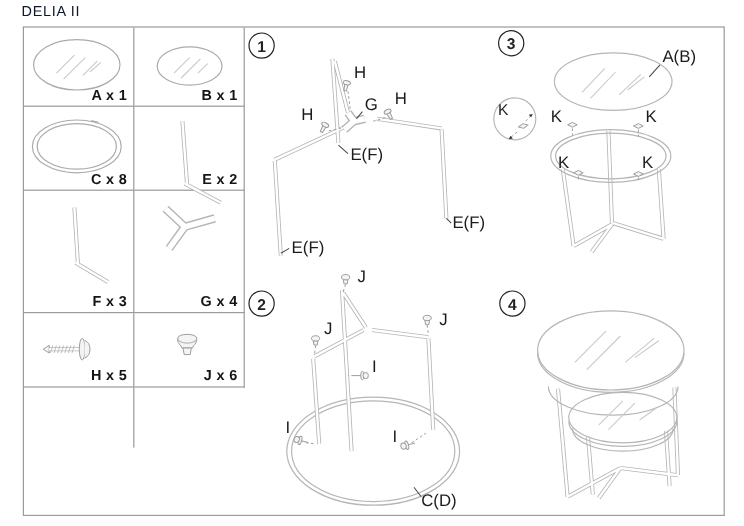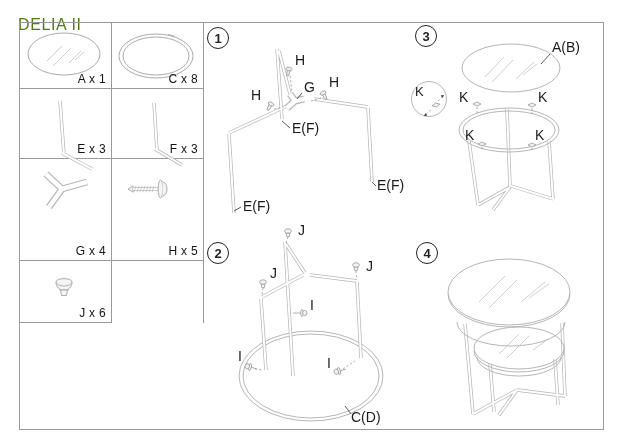--- a/index.html
+++ b/index.html
@@ -1,26 +1,26 @@
 <!DOCTYPE html>
 <html><head>
 <meta charset="utf-8">
 <style>
   html,body{margin:0;padding:0}
   body{width:620px;height:438px;position:relative;background:#fff;
        font-family:"Liberation Sans",sans-serif;overflow:hidden}
   .abs{position:absolute}
-  #page-title{left:18px;top:16px;font-size:16px;letter-spacing:.6px;color:#4d7c0f}
+  #page-title{left:18px;top:2px;font-size:12px;letter-spacing:.6px;color:#0f172a}
   #frame{left:19px;top:22px;width:583px;height:406px;border:1px solid #9a9a9a}
   #parts-table{left:20px;top:23px;width:184px;height:406px;display:grid;
        grid-template-columns:92px 92px;grid-template-rows:66px 70px 102px 62px 50px 56px}
   .cell{position:relative;border-right:1px solid #9a9a9a;border-bottom:1px solid #9a9a9a;box-sizing:border-box}
   .cell.lastrow{border-bottom:none}
   .cell svg{position:absolute;left:0;top:0}
-  .plabel{position:absolute;right:5px;bottom:2px;font-size:12px;font-weight:normal;
+  .plabel{position:absolute;right:5px;bottom:2px;font-size:12px;font-weight:bold;
        color:#141414;letter-spacing:.3px;white-space:nowrap}
   .badge{width:20px;height:20px;border:1.7px solid #222;border-radius:50%;
        font-weight:bold;font-size:13px;color:#222;display:flex;align-items:center;
        justify-content:center;background:#fff;z-index:5}
   .step-svg{position:absolute}
   svg text{font-size:14px;fill:#1b1b1b;font-family:"Liberation Sans",sans-serif}
   svg text.t13{font-size:13px}
   .ic{stroke:#ababab;fill:none;stroke-width:1}
   .sh{stroke:#c9c9c9;stroke-width:.9;fill:none}
   .ht{stroke:#ababab;stroke-width:.6}
@@ -66,36 +66,45 @@
   <div class="cell">
     <svg width="92" height="66">
       <ellipse class="ic" cx="44" cy="31" rx="36" ry="21"></ellipse>
       <line class="sh" x1="27" y1="38" x2="42" y2="23"></line>
         <line class="sh" x1="33" y1="43" x2="51" y2="25"></line>
       <line class="sh" x1="49" y1="40" x2="61" y2="28"></line>
         <line class="sh" x1="55" y1="37" x2="64" y2="29"></line>
     </svg>
     <span class="plabel">A x 1</span>
   </div>
+  <div class="cell">
+    <svg width="92" height="66">
+      <ellipse class="ic" cx="46" cy="32" rx="27" ry="16"></ellipse>
+      <line class="sh" x1="33" y1="38" x2="46" y2="25"></line>
+        <line class="sh" x1="39" y1="42" x2="55" y2="26"></line>
+      <line class="sh" x1="53" y1="38" x2="61" y2="30"></line>
+    </svg>
+    <span class="plabel">B x 1</span>
+  </div>
 
   <div class="cell">
     <svg width="92" height="70">
       <ellipse class="ic" cx="44" cy="33" rx="37" ry="22"></ellipse>
       <ellipse class="ic" cx="44" cy="33" rx="33" ry="19"></ellipse>
       <line class="ic" x1="56" y1="11.5" x2="62" y2="13"></line>
     </svg>
     <span class="plabel">C x 8</span>
   </div>
 
   <div class="cell">
     <svg width="92" height="102">
       <path class="bo" d="M40,12 L44,66 M42,64 L72,80"></path>
       <path class="bi" d="M40,12 L44,66 M42,64 L72,80"></path>
     </svg>
-    <span class="plabel">E x 3</span>
+    <span class="plabel">E x 2</span>
   </div>
   <div class="cell">
     <svg width="92" height="102">
       <path class="bo" d="M42,14 L45,62 M43,60 L70,76"></path>
       <path class="bi" d="M42,14 L45,62 M43,60 L70,76"></path>
     </svg>
     <span class="plabel">F x 3</span>
   </div>
 
   <div class="cell">

